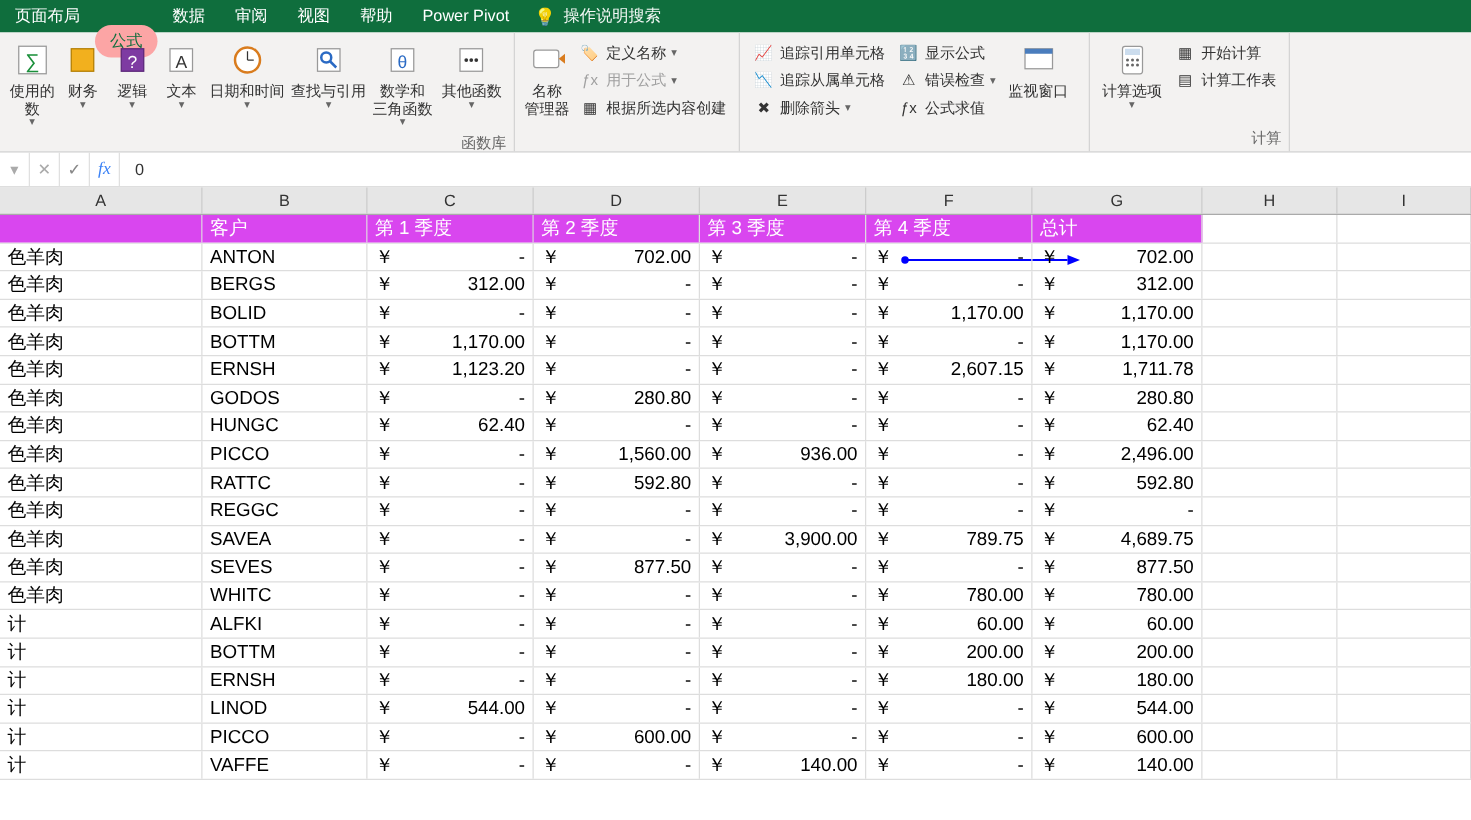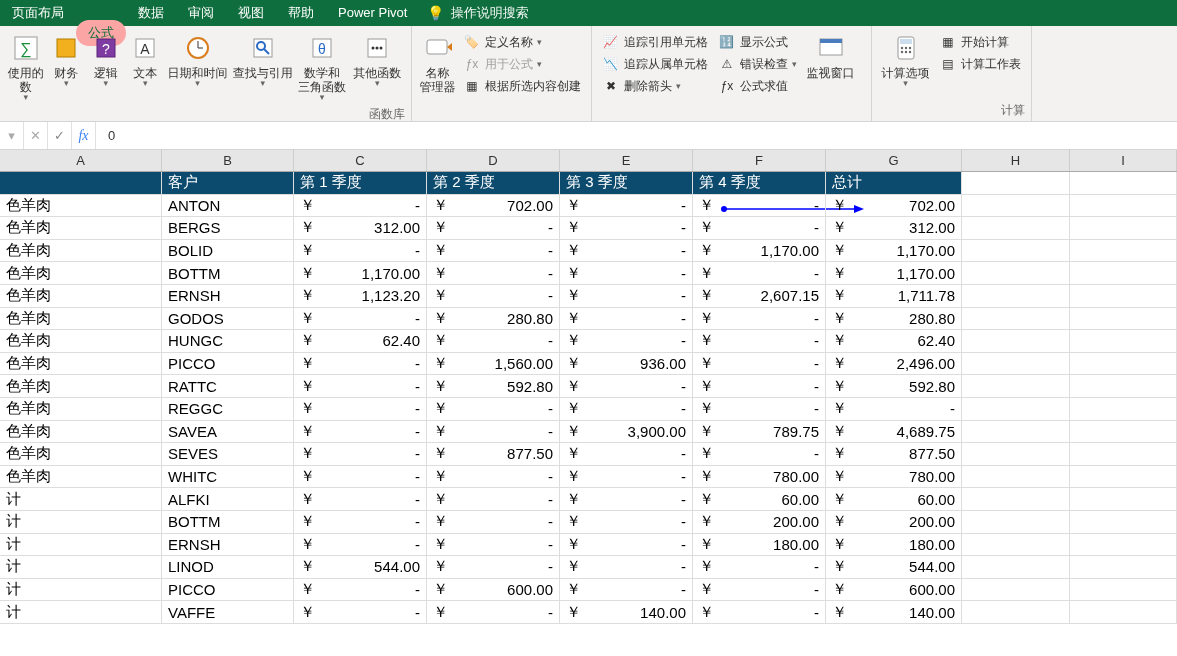--- a/index.html
+++ b/index.html
@@ -35,21 +35,21 @@
 .fb-input { flex:1; padding:0 12px; color:#333; }
 
 
 .col-headers { display:flex; height:22px; background:#e6e6e6; border-bottom:1px solid #aaa; font-size:13px; color:#333; }
 .ch { border-right:1px solid #ccc; display:flex; align-items:center; justify-content:center; }
 
 
 .grid { font-family:"Courier New", monospace; font-size:15px; }
 .row { display:flex; height:22.6px; border-bottom:1px solid #ddd; }
 .cell { border-right:1px solid #ddd; padding:0 6px; display:flex; align-items:center; overflow:hidden; white-space:nowrap; }
-.cell.header { background:#0c4a6e; color:#fff; }
+.cell.header { background:#d946ef; color:#fff; }
 .cell.money { justify-content:flex-end; position:relative; }
 .cell.money .cur { position:absolute; left:6px; }
 .cell.text { justify-content:flex-start; }
 
 
 .trace-arrow { position:absolute; pointer-events:none; }
 .trace-arrow svg { overflow:visible; }
 
 
 .cA { width:162px; }

